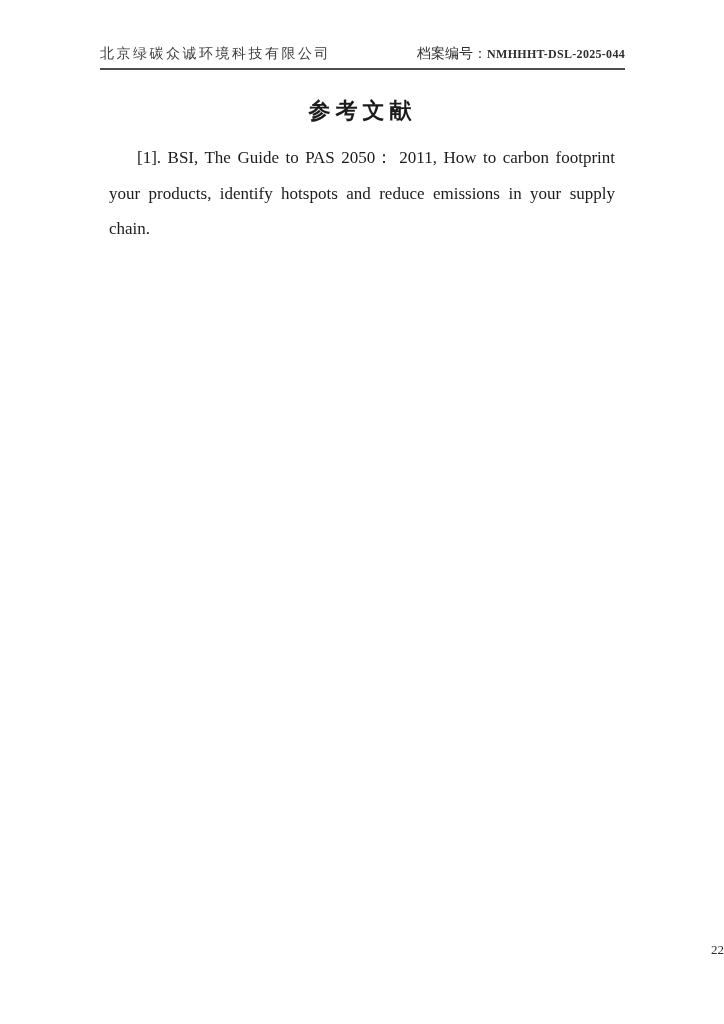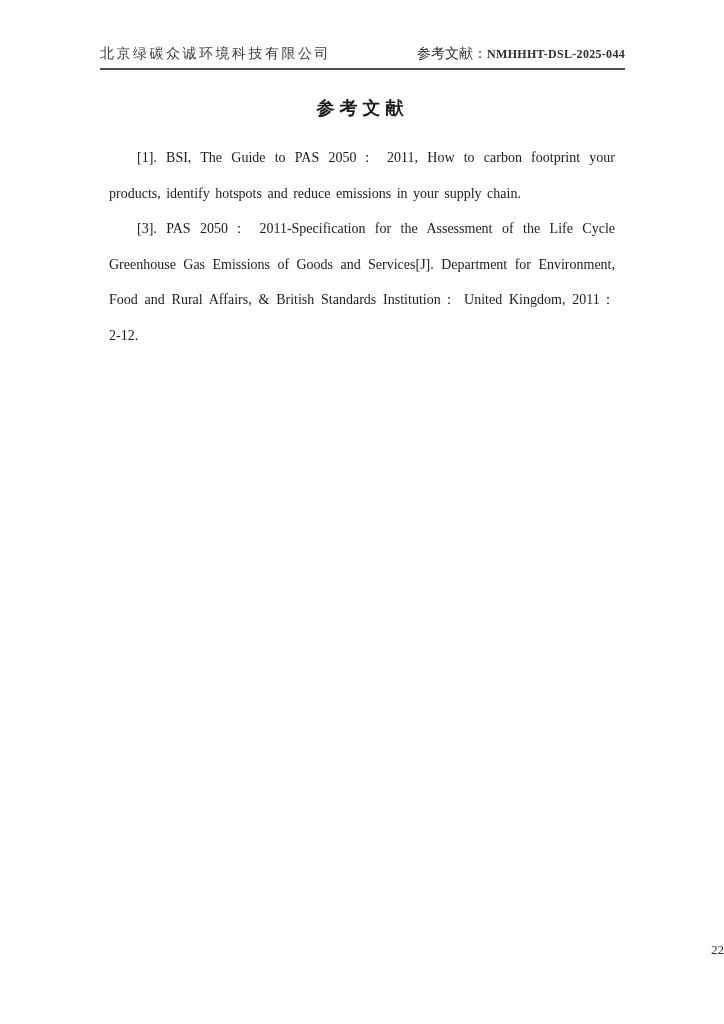--- a/index.html
+++ b/index.html
@@ -41,33 +41,33 @@
     font-size: 12px;
     font-weight: 700;
     letter-spacing: 0.3px;
   }
   
   .title {
     position: absolute;
     left: 100px; top: 96px;
     width: 525px;
     text-align: center;
-    font-size: 18px;
+    font-size: 22px;
     font-weight: 700;
     letter-spacing: 5px;
     color: #1b1b1b;
   }
   
   .refs {
     position: absolute;
     left: 109px; top: 140px;
     width: 506px;
   }
   .ref {
-    font-size: 14px;
+    font-size: 17px;
     line-height: 35.5px;
     text-align: justify;
     text-justify: inter-word;
     text-indent: 28px;
     color: #1b1b1b;
     word-spacing: 2px;
   }
   
   .page-number {
     position: absolute;
@@ -79,26 +79,25 @@
   }
 </style>
 </head>
 <body>
 
 <div class="page">
 
   <div class="header">
     <span class="header-company">北京绿碳众诚环境科技有限公司</span>
     <span class="header-doc">
-      <span>参考文献：</span><span class="doc-number">NMHHHT-DSL-2025-044</span>
+      <span>档案编号：</span><span class="doc-number">NMHHHT-DSL-2025-044</span>
     </span>
   </div>
 
   <div class="title">参考文献</div>
 
   <div class="refs">
       <p class="ref">[1]. BSI, The Guide to PAS 2050： 2011, How to carbon footprint your products, identify hotspots and reduce emissions in your supply chain.</p>
-      <p class="ref">[3]. PAS 2050： 2011-Specification for the Assessment of the Life Cycle Greenhouse Gas Emissions of Goods and Services[J]. Department for Environment, Food and Rural Affairs, &amp; British Standards Institution： United Kingdom, 2011： 2-12.</p>
     </div>
 
   <div class="page-number">22</div>
 
 </div>
 
 </body></html>

